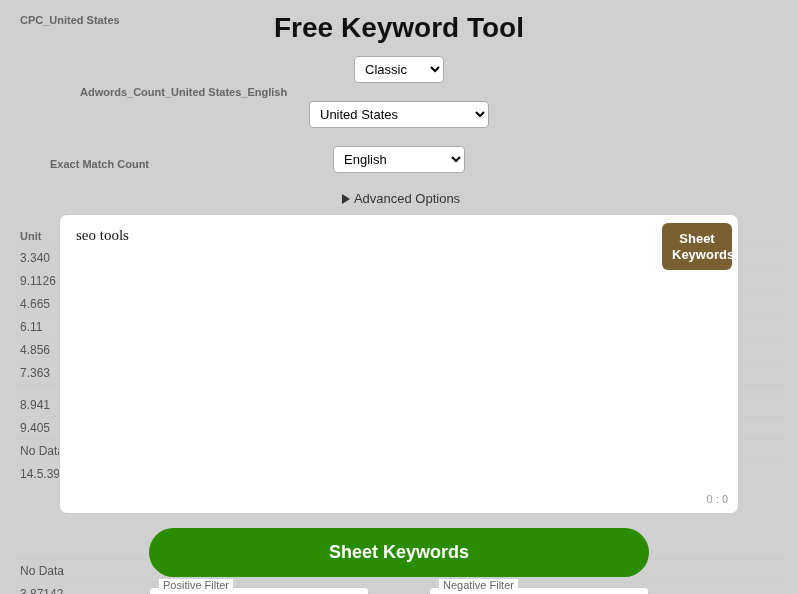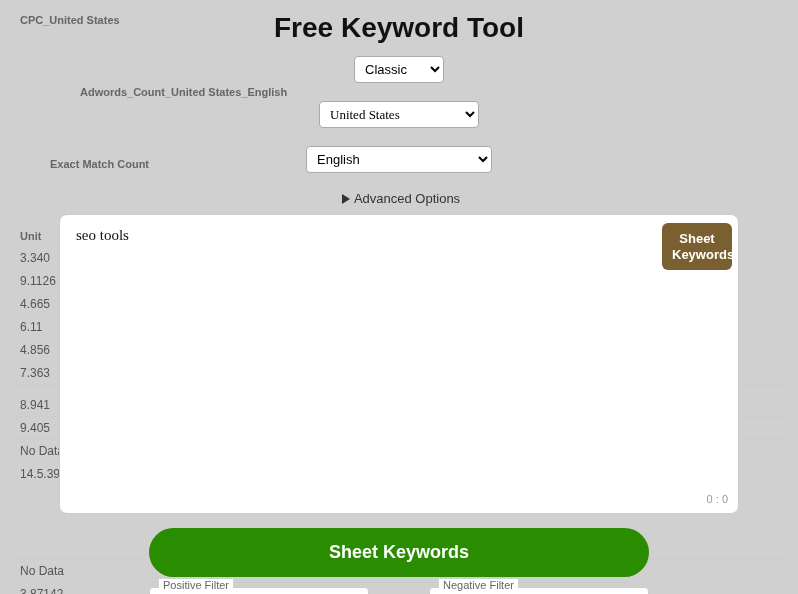--- a/index.html
+++ b/index.html
@@ -80,26 +80,25 @@
       border-radius: 4px;
       background: white;
       cursor: pointer;
     }
 
     .toolbar select.classic-select {
       width: 90px;
     }
 
     .toolbar select.country-select {
-      width: 160px;
-      font-family: Liberation Serif, serif;
+      width: 180px;
     }
 
     .toolbar select.language-select {
-      width: 186px;
+      width: 132px;
     }
 
     .advanced-options {
       display: flex;
       align-items: center;
       gap: 4px;
       color: #333;
       font-size: 13px;
       cursor: pointer;
       margin-left: 4px;

